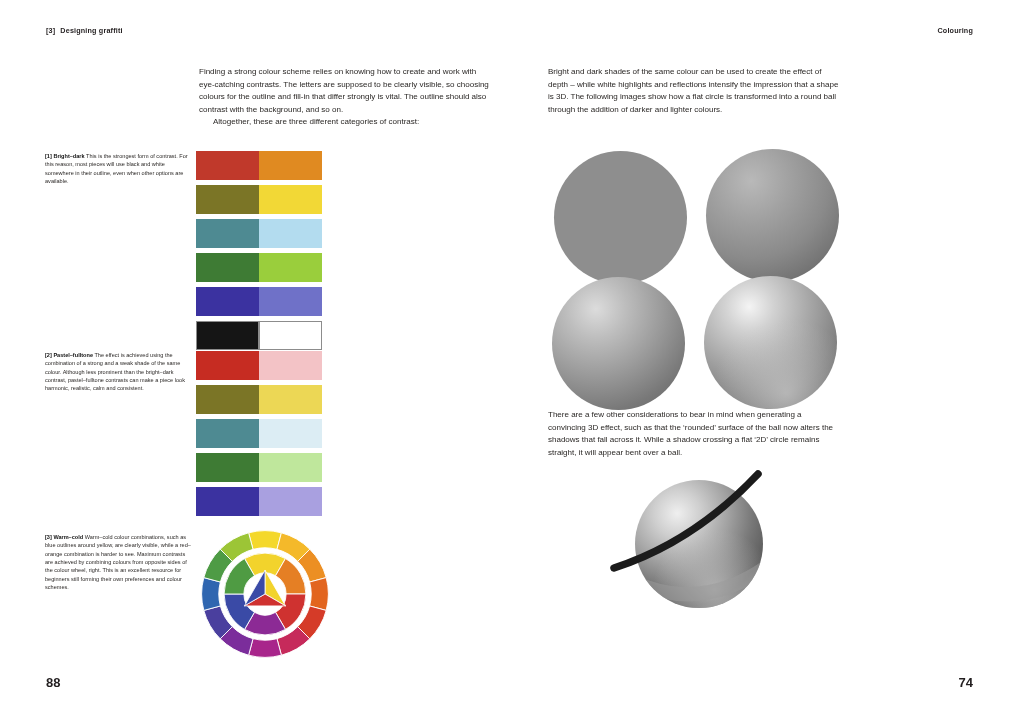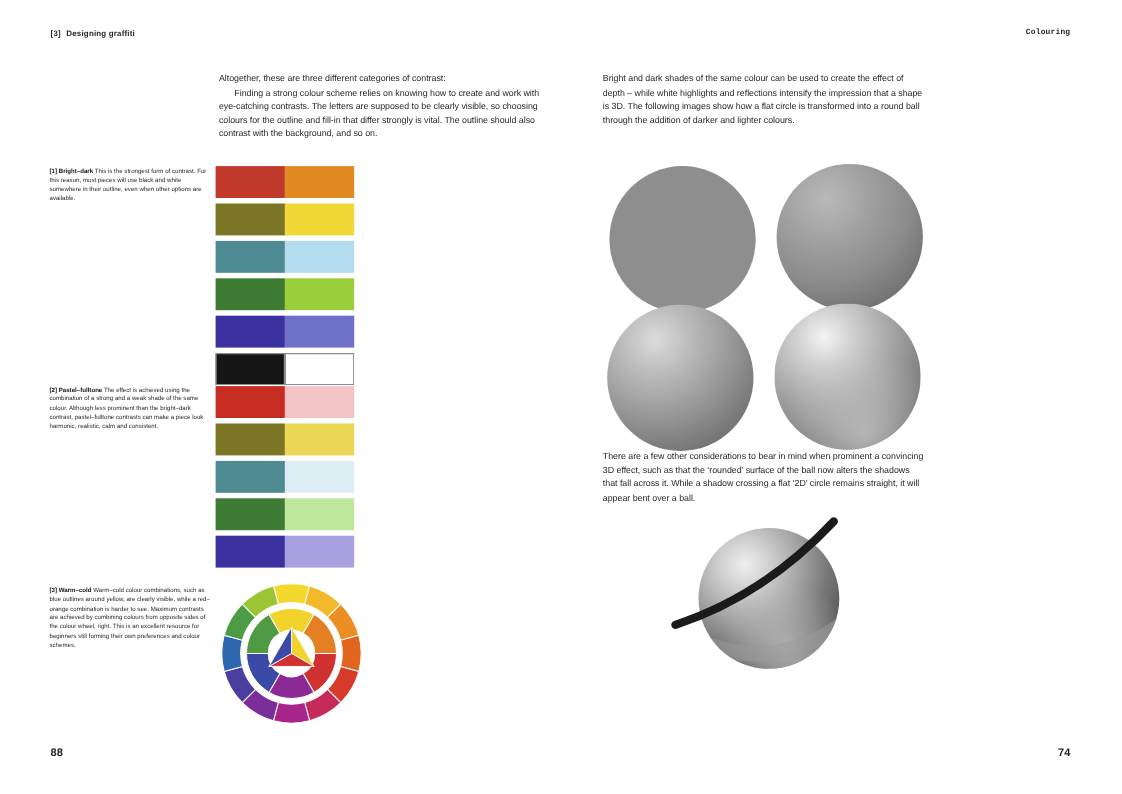--- a/index.html
+++ b/index.html
@@ -21,32 +21,32 @@
   
   .runhead {
     position: absolute;
     font-size: 7.2px;
     font-weight: bold;
     letter-spacing: .18px;
     color: #231f20;
     white-space: nowrap;
   }
   .runhead-left  { left: 46px;  top: 26px; }
-  .runhead-right { right: 47px; top: 26px; font-family: Liberation Mono, monospace; }
+  .runhead-right { right: 47px; top: 26px; }
   .runhead .chap {
     font-weight: bold;
     color: #231f20;
     margin-right: 5px;
   }
 
   
   .folio {
     position: absolute;
     bottom: 32px;
-    font-size: 10px;
+    font-size: 13px;
     font-weight: bold;
     color: #231f20;
     margin-top: 31px;
   }
   .folio-left  { left: 46px; }
   .folio-right { right: 47px; }
 
   
   h2.section-title {
     margin: 0 0 5px 0;
@@ -123,22 +123,22 @@
 
   <div class="runhead runhead-left">
     <span class="chap">[3]</span><span>Designing graffiti</span>
   </div>
   <div class="runhead runhead-right">Colouring</div>
 
   <div class="folio folio-left">88</div>
   <div class="folio folio-right">74</div>
 
   <div class="col-left-text">
+    <p class="body">Finding a strong colour scheme relies on knowing how to create and work with eye-catching contrasts. The letters are supposed to be clearly visible, so choosing colours for the outline and fill-in that differ strongly is vital. The outline should also contrast with the background, and so on.</p>
     <p class="body">Altogether, these are three different categories of contrast:</p>
-    <p class="body">Finding a strong colour scheme relies on knowing how to create and work with eye-catching contrasts. The letters are supposed to be clearly visible, so choosing colours for the outline and fill-in that differ strongly is vital. The outline should also contrast with the background, and so on.</p>
   </div>
 
   <div class="note note-1">
     <b><span>[1]</span>
     <span>Bright–dark</span></b>
     <span>This is the strongest form of contrast. For this reason, most pieces will use black and white somewhere in their outline, even when other options are available.</span>
   </div>
 
   <div class="note note-2">
     <b><span>[2]</span>
@@ -250,21 +250,21 @@
   </div>
 
   <div class="sphere-field">
     <div class="sphere sphere-a" style="background: rgb(142, 142, 142);"></div>
     <div class="sphere sphere-b" style="background: radial-gradient(circle at 34% 24%, rgb(185, 185, 185) 0%, rgb(160, 160, 160) 30%, rgb(138, 138, 138) 58%, rgb(110, 110, 110) 84%, rgb(120, 120, 120) 100%);"></div>
     <div class="sphere sphere-c" style="background: radial-gradient(circle at 33% 24%, rgb(220, 220, 220) 0%, rgb(189, 189, 189) 22%, rgb(156, 156, 156) 48%, rgb(120, 120, 120) 76%, rgb(106, 106, 106) 92%, rgb(124, 124, 124) 100%);"></div>
     <div class="sphere sphere-d" style="background: radial-gradient(circle at 62% 88%, rgba(205, 205, 205, 0.7) 0%, rgba(205, 205, 205, 0) 52%), radial-gradient(circle at 34% 23%, rgb(244, 244, 244) 0%, rgb(210, 210, 210) 18%, rgb(168, 168, 168) 44%, rgb(124, 124, 124) 72%, rgb(94, 94, 94) 92%, rgb(111, 111, 111) 100%);"></div>
   </div>
 
   <div class="col-right-text2">
-    <p class="body">There are a few other considerations to bear in mind when prominent a convincing 3D effect, such as that the ‘rounded’ surface of the ball now alters the shadows that fall across it. While a shadow crossing a flat ‘2D’ circle remains straight, it will appear bent over a ball.</p>
+    <p class="body">There are a few other considerations to bear in mind when generating a convincing 3D effect, such as that the ‘rounded’ surface of the ball now alters the shadows that fall across it. While a shadow crossing a flat ‘2D’ circle remains straight, it will appear bent over a ball.</p>
   </div>
 
   <div class="ball-shadow-wrap">
     <svg width="185" height="175" viewBox="0 0 185 175">
       <defs>
         <radialGradient id="bsBall" cx="33%" cy="26%" r="82%">
           <stop offset="0%" stop-color="#efefef"></stop>
           <stop offset="22%" stop-color="#cfcfcf"></stop>
           <stop offset="48%" stop-color="#a3a3a3"></stop>
           <stop offset="72%" stop-color="#777777"></stop>

